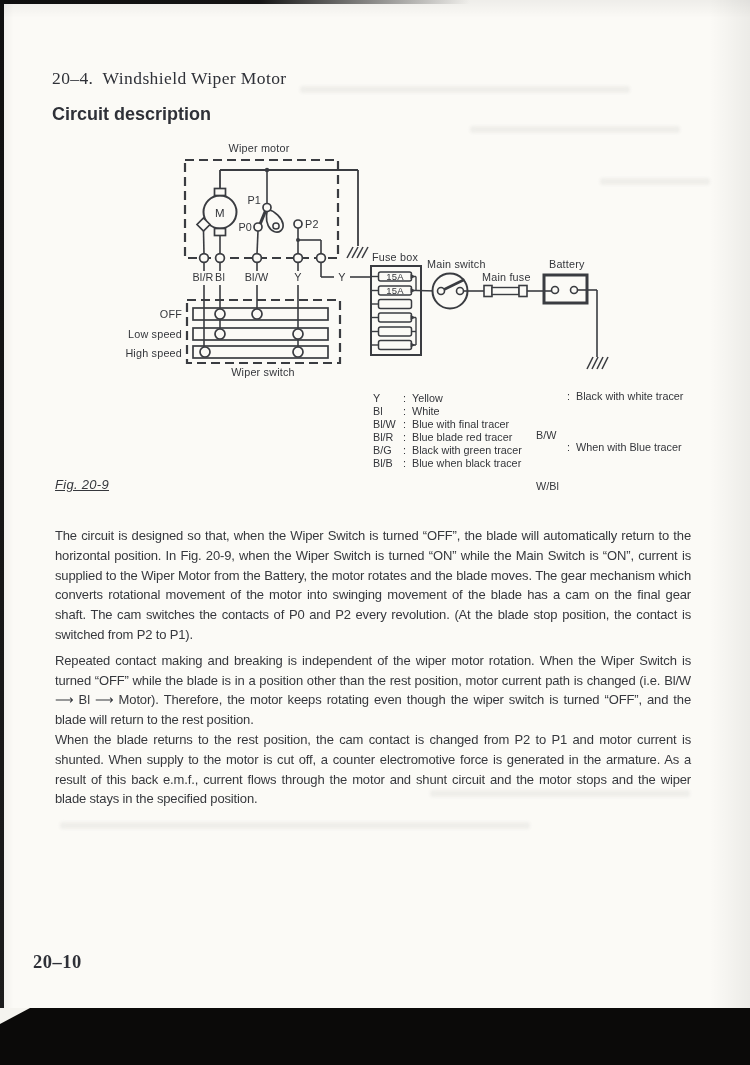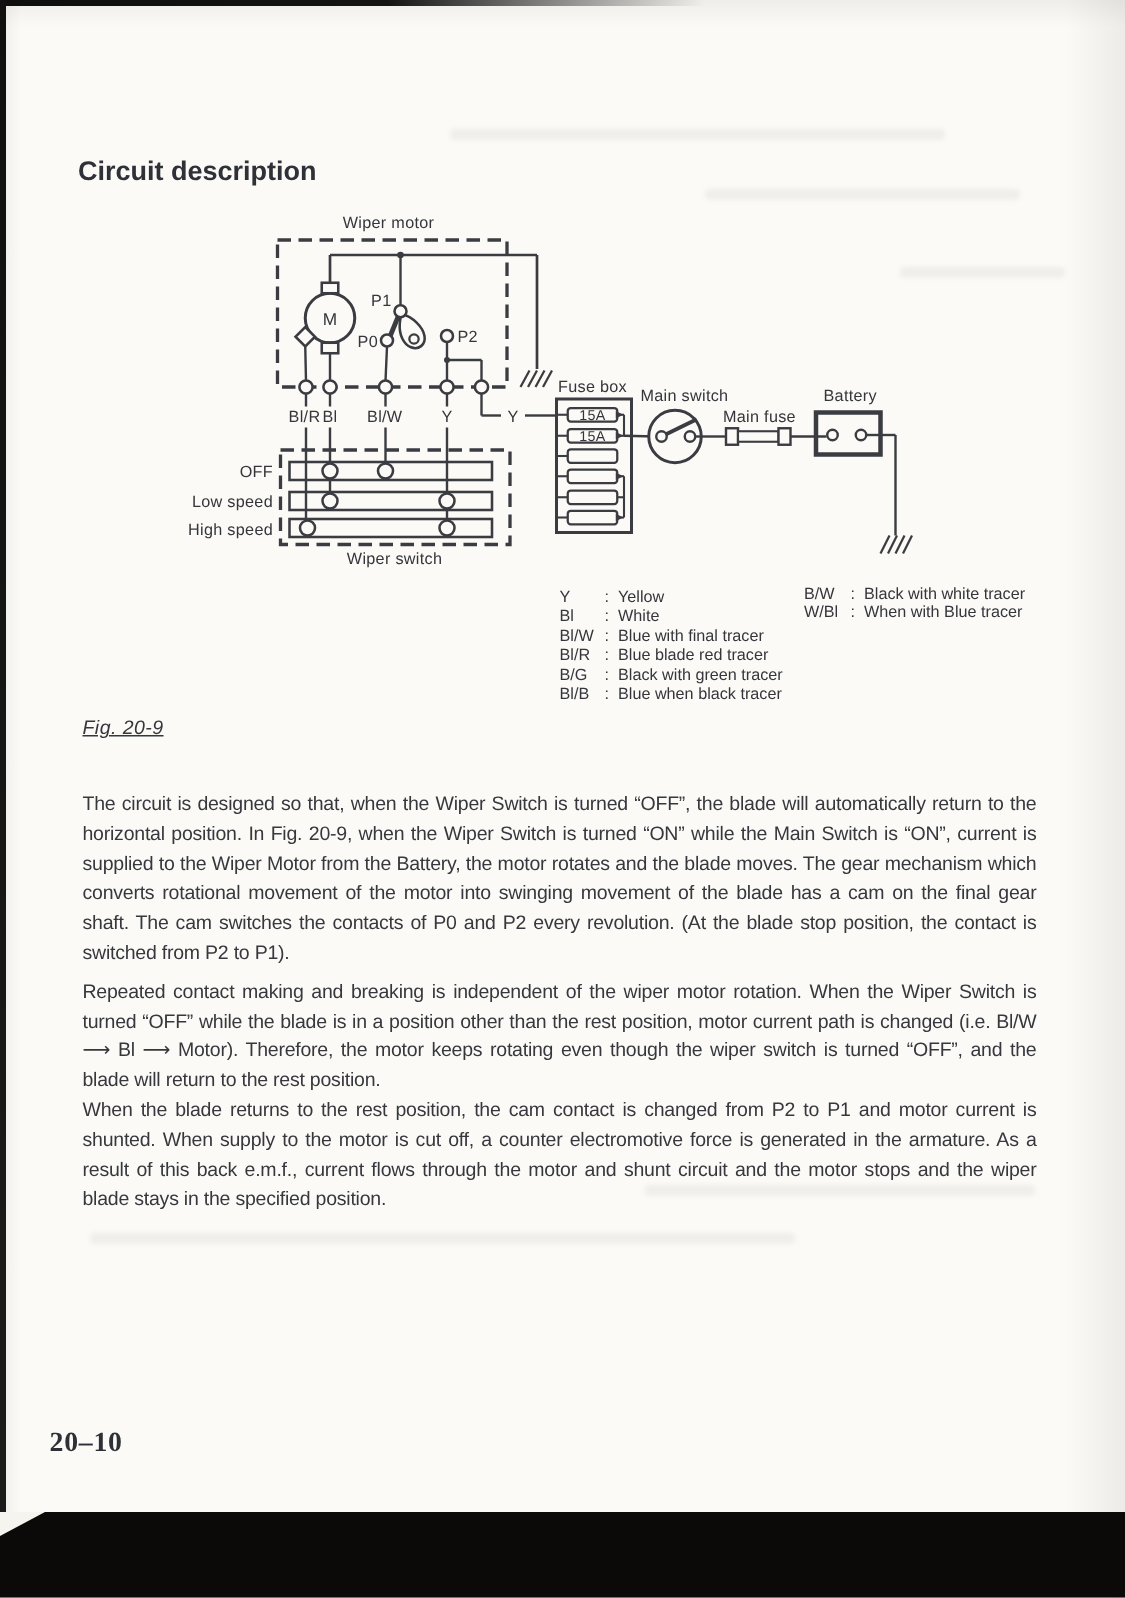--- a/index.html
+++ b/index.html
@@ -32,40 +32,41 @@
   .bodytext p.p1{margin-bottom:6px;}
   .pagenum{position:absolute;left:33px;top:952px;font-family:"Liberation Serif",serif;
     font-size:18.5px;font-weight:bold;letter-spacing:.5px;color:#2e3037;}
   
   .legend-left{position:absolute;left:373px;top:392px;}
   .legend-right{position:absolute;left:536px;top:391px;}
   .legend-row{display:flex;font-size:10.8px;line-height:13.1px;color:#34363b;}
   .legend-right .legend-row{line-height:11.6px;}
   .lg-code{width:30px;}
   .lg-colon{width:9px;}
-  .legend-right .lg-code{width:31px;}
+  .legend-right .lg-code{width:31px;margin-top:39px;}
   
   svg.diagram{position:absolute;left:0;top:0;}
   svg.diagram text{font-family:"Liberation Sans",sans-serif;font-size:10.8px;fill:#34363b;letter-spacing:.2px;}
   svg.diagram text.small{font-size:9.5px;}
   svg.diagram text.mlabel{font-size:11.5px;}
   .ln{stroke:#3a3c41;fill:none;}
   .fl{fill:#fbfaf6;stroke:#3a3c41;}
 </style>
 </head>
 <body>
 
 <div class="page">
 
   <div class="smudge" style="left:300px;top:86px;width:330px;"></div>
   <div class="smudge" style="left:470px;top:126px;width:210px;"></div>
   <div class="smudge" style="left:600px;top:178px;width:110px;"></div>
   <div class="smudge" style="left:430px;top:790px;width:260px;"></div>
   <div class="smudge" style="left:60px;top:822px;width:470px;"></div>
 
+  <div class="title">20–4.  Windshield Wiper Motor</div>
   <div class="subtitle">Circuit description</div>
 
   <svg class="diagram" width="750" height="400" viewBox="0 0 750 400">
 
     <g>
       <text x="259" y="152" text-anchor="middle">Wiper motor</text>
       <rect x="185" y="160" width="153" height="98" class="ln" stroke-width="2.2" stroke-dasharray="9,5"></rect>
     </g>
 
     <g>

